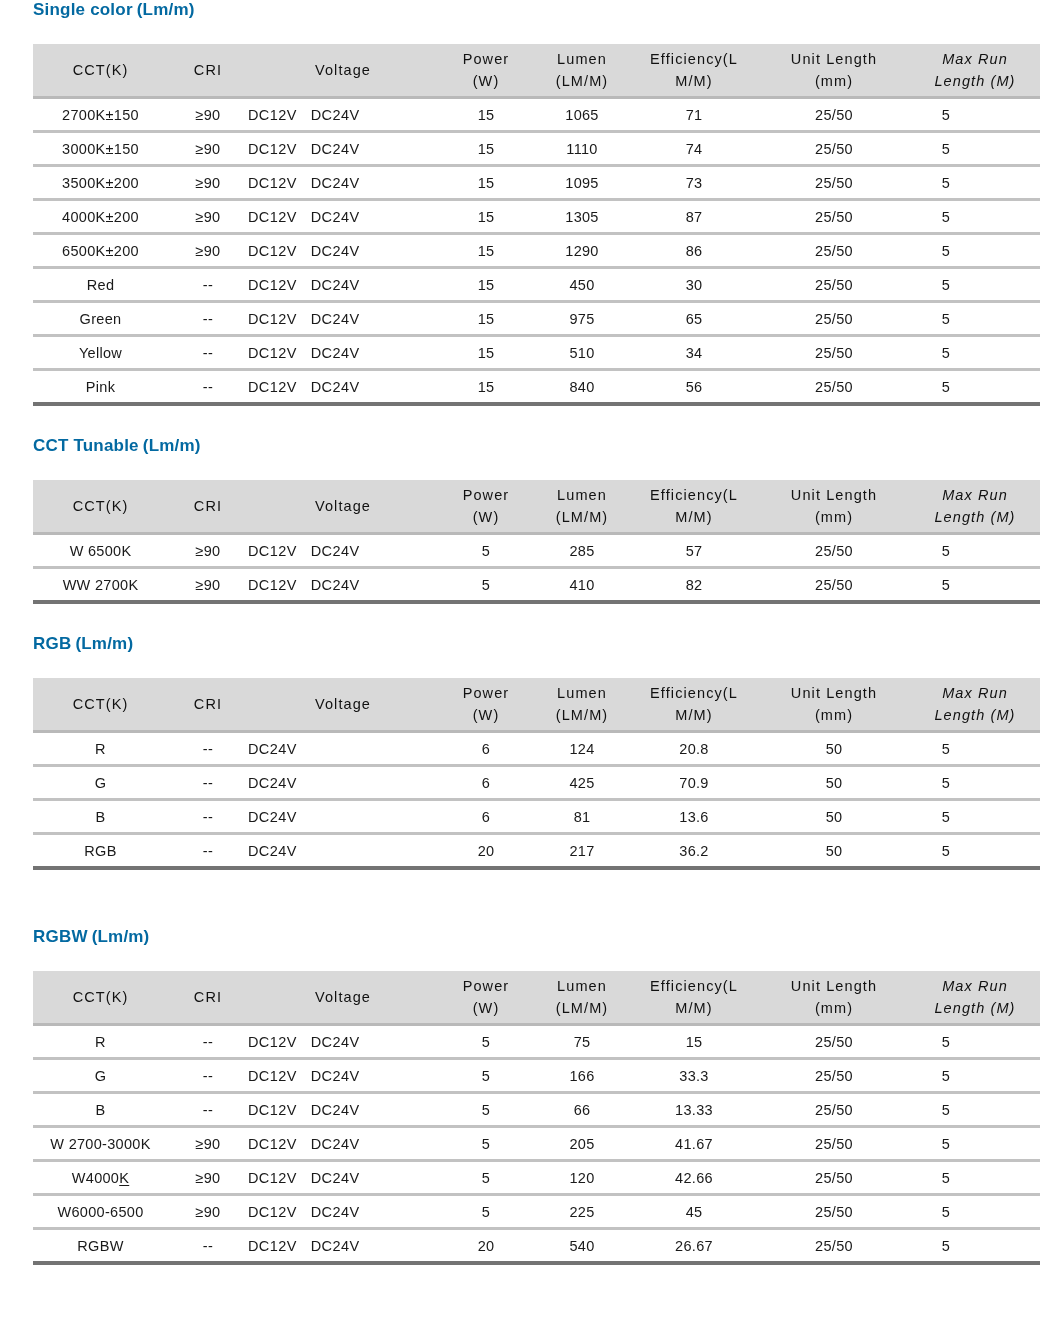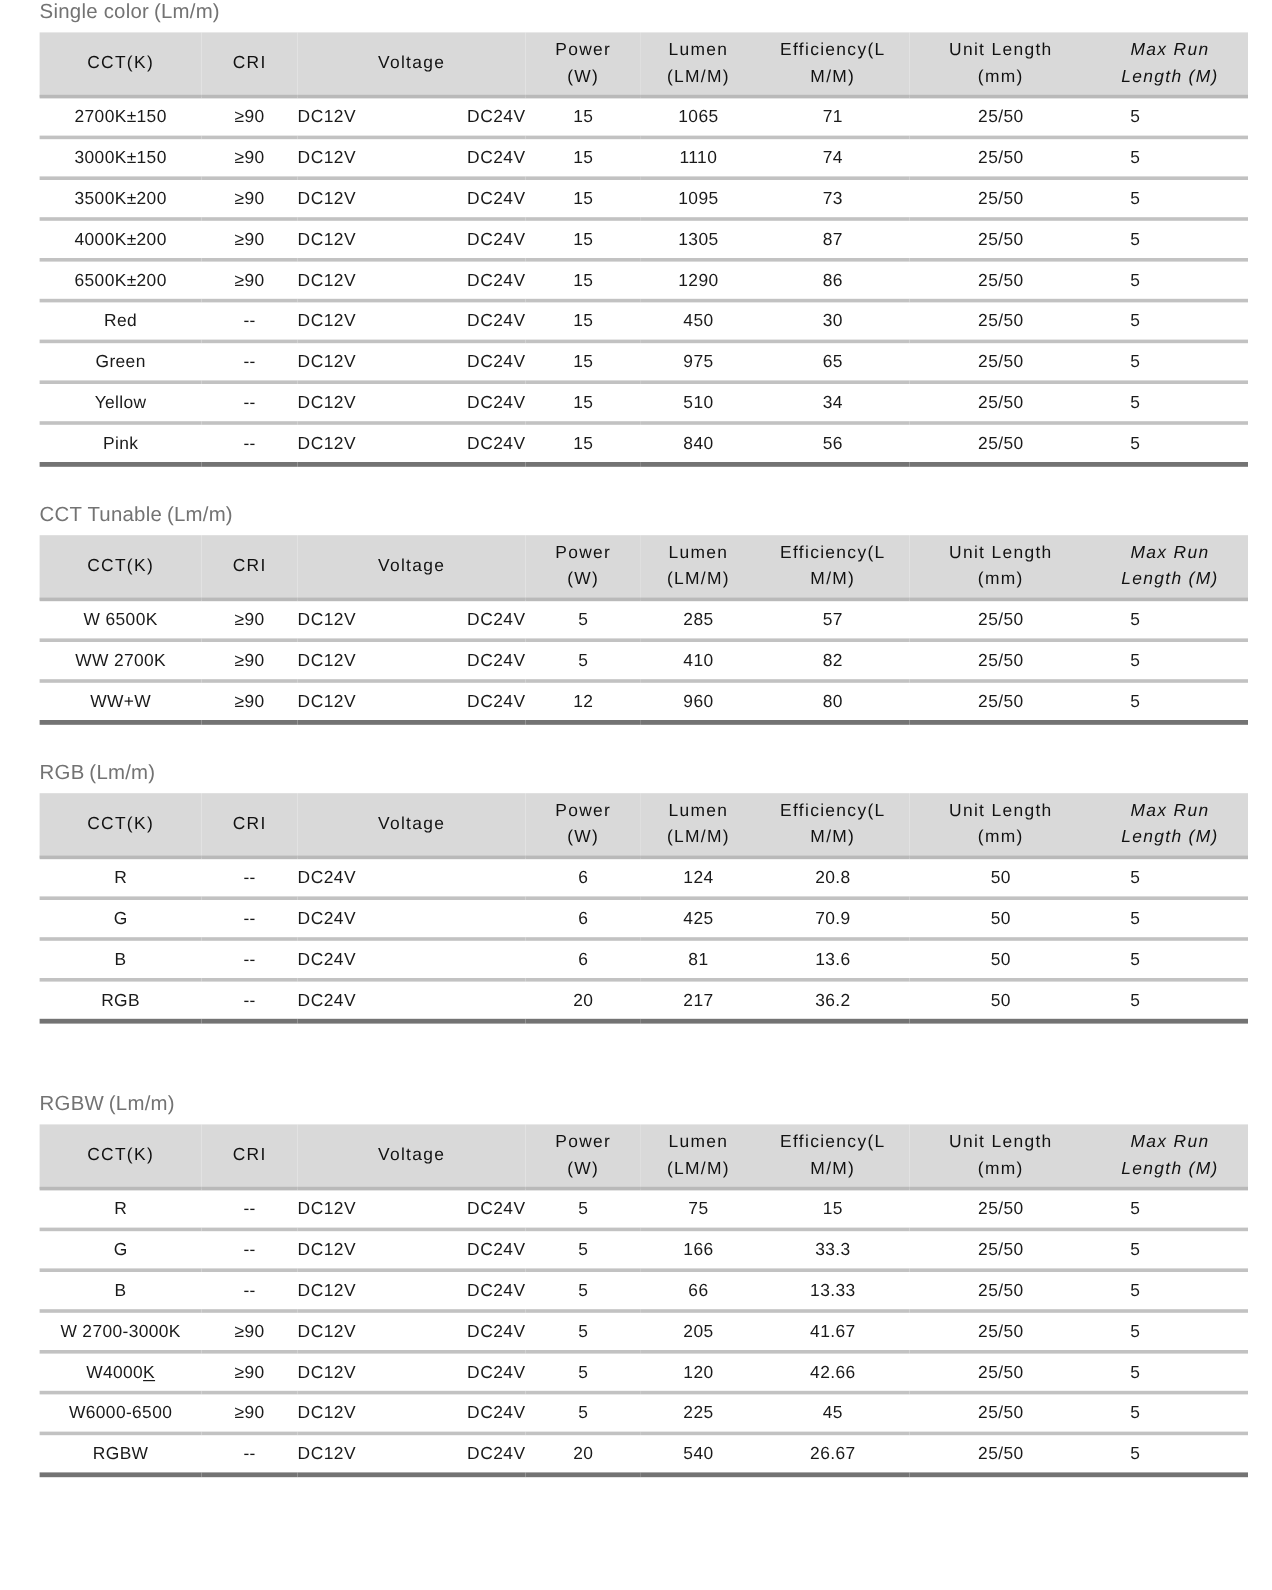--- a/index.html
+++ b/index.html
@@ -21,35 +21,35 @@
     height: 1325px;
     box-sizing: border-box;
   }
 
   .section {
     padding-left: 33px;
     padding-right: 20px;
   }
 
   .section-title {
-    color: #737373;
+    color: #0369a1;
     font-size: 17px;
-    font-weight: 400;
+    font-weight: 700;
     letter-spacing: 0.2px;
     white-space: nowrap;
   }
   .section-title .unit {
     margin-left: 4px;
   }
 
   table.spec {
     border-collapse: collapse;
     width: 1007px;
     table-layout: fixed;
-    margin-top: 7px;
+    margin-top: 24px;
   }
 
   table.spec th,
   table.spec td {
     padding: 0;
     margin: 0;
     border: 0;
     font-weight: 400;
     text-align: center;
     vertical-align: middle;
@@ -90,21 +90,21 @@
   col.c-volt { width: 190px; }
   col.c-pow  { width: 96px;  }
   col.c-lum  { width: 96px;  }
   col.c-eff  { width: 128px; }
   col.c-unit { width: 152px; }
   col.c-run  { width: 130px; }
 
   
   .volt {
     display: flex;
-    justify-content: space-between;
+    justify-content: flex-start;
     gap: 14px;
     letter-spacing: 0.4px;
   }
   .volt.single { gap: 0; }
 
   .maxrun-val {
     display: block;
     text-align: center;
     padding-right: 58px;
   }
@@ -368,37 +368,20 @@
                 </div>
               </td>
               <td>5</td>
               <td>410</td>
               <td>82</td>
               <td>25/50</td>
               <td>
                 <span class="maxrun-val">5</span>
               </td>
             </tr>
-            <tr>
-              <td>WW+W</td>
-              <td>≥90</td>
-              <td>
-                <div class="volt">
-                  <span>DC12V</span>
-                  <span>DC24V</span>
-                </div>
-              </td>
-              <td>12</td>
-              <td>960</td>
-              <td>80</td>
-              <td>25/50</td>
-              <td>
-                <span class="maxrun-val">5</span>
-              </td>
-            </tr>
           </tbody>
         </table>
       </div>
       <div class="gap-sm"></div>
       <div class="section">
         <div class="section-title"><span>RGB</span><span class="unit">(Lm/m)</span></div>
         <table class="spec">
           <colgroup>
             <col class="c-cct">
             <col class="c-cri">

